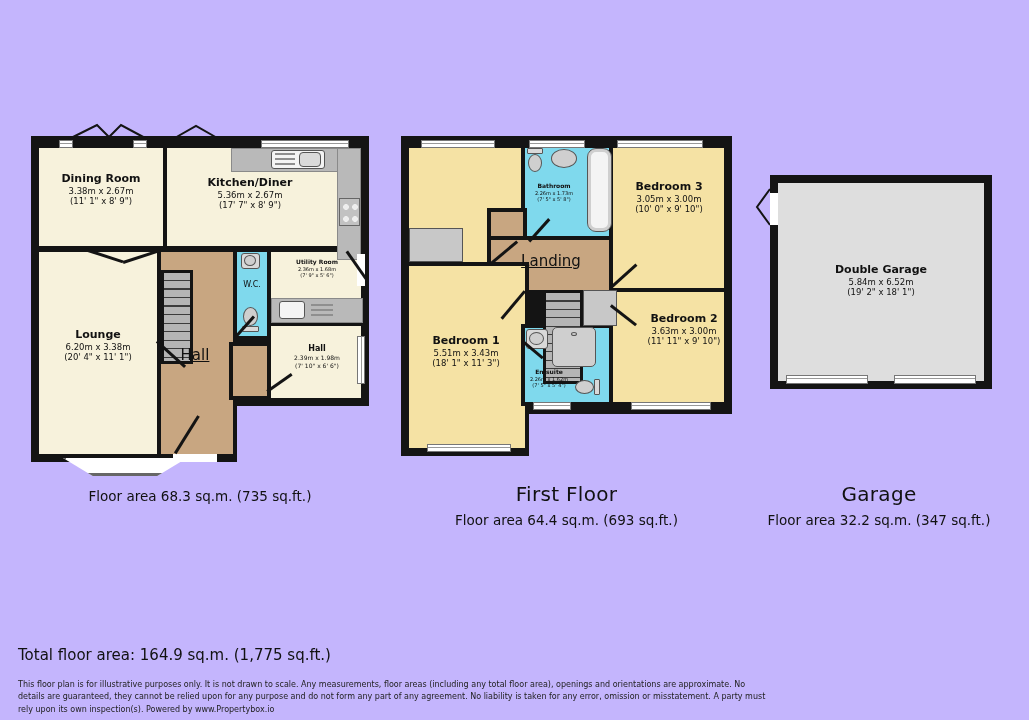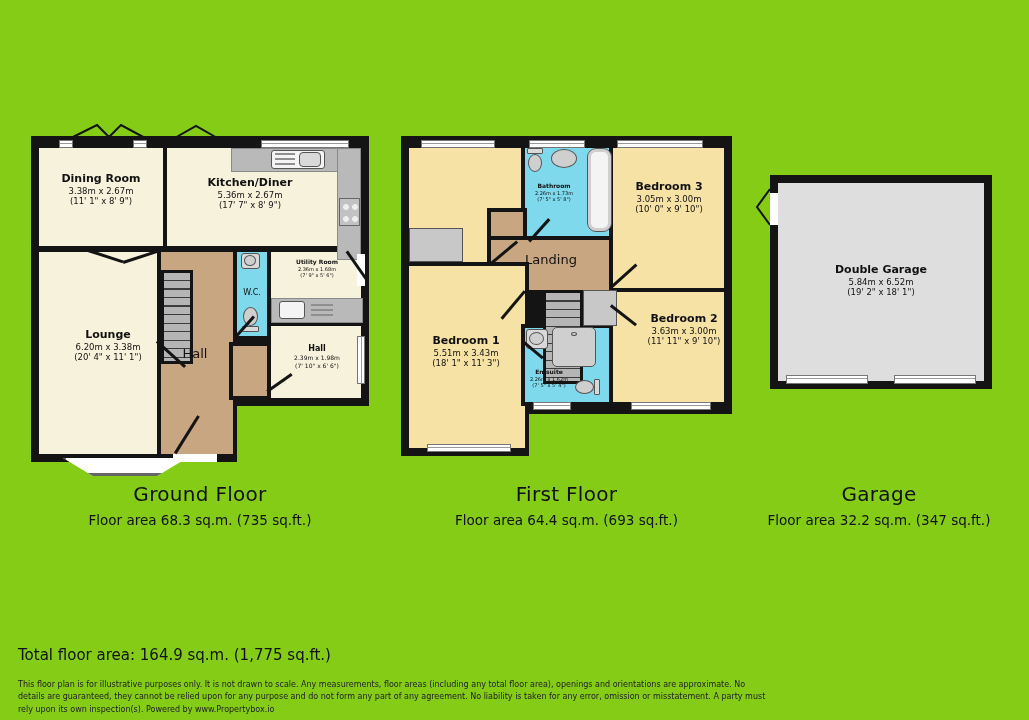--- a/index.html
+++ b/index.html
@@ -1,29 +1,29 @@
 <!DOCTYPE html>
 <html><head>
 <meta charset="utf-8">
 <style>
   html,body{margin:0;padding:0;background:#fff;}
-  .canvas{position:relative;width:1029px;height:720px;background:#84cc16;overflow:hidden;
+  .canvas{position:relative;width:1029px;height:720px;background:#c4b5fd;overflow:hidden;
           font-family:"DejaVu Sans","Liberation Sans",sans-serif;color:#111;}
   .floor{position:absolute;}
   .shell{position:absolute;background:#141414;}
   .room{position:absolute;box-sizing:border-box;border:4px solid #141414;}
   .cream{background:#f7f2dc;}
   .yellow{background:#f5e2a4;}
   .tan{background:#c8a681;border:4px solid #141414;}
   .cyan{background:#7fd9ed;}
   .gray{background:#dedede;}
   .label{position:absolute;text-align:center;line-height:1.25;z-index:7;}
   .rname{display:block;font-weight:bold;font-size:11px;}
   .rdim{display:block;font-size:8.5px;}
-  .corridor{font-size:13px;}
+  .corridor{font-size:15px;text-decoration:underline;}
   .small .rname{font-size:8px;}
   .small .rdim{font-size:6px;}
   .tiny .rname{font-size:6px;}
   .tiny .rdim{font-size:5px;}
   .window{position:absolute;box-sizing:border-box;border:1px solid #777;z-index:6;
           background:linear-gradient(to bottom,#fff 0 2.5px,#999 2.5px 3.5px,#fff 3.5px 100%);}
   .window.v{background:linear-gradient(to right,#fff 0 2.5px,#999 2.5px 3.5px,#fff 3.5px 100%);}
   .gap{position:absolute;background:#fff;z-index:6;}
   .door{position:absolute;height:2.5px;background:#141414;transform-origin:0 50%;z-index:8;}
   .stairs{position:absolute;box-sizing:border-box;border:3px solid #141414;z-index:3;
@@ -107,27 +107,27 @@
     <div class="label" style="left:8px;top:32px;width:116px;">
       <span class="rname">Dining Room</span>
       <span class="rdim">3.38m x 2.67m</span>
       <span class="rdim">(11' 1" x 8' 9")</span>
     </div>
     <div class="label" style="left:140px;top:36px;width:150px;">
       <span class="rname">Kitchen/Diner</span>
       <span class="rdim">5.36m x 2.67m</span>
       <span class="rdim">(17' 7" x 8' 9")</span>
     </div>
-    <div class="label" style="left:14px;top:188px;width:118px;">
+    <div class="label" style="left:4px;top:188px;width:118px;">
       <span class="rname">Lounge</span>
       <span class="rdim">6.20m x 3.38m</span>
       <span class="rdim">(20' 4" x 11' 1")</span>
     </div>
     <div class="label corridor" style="left:130px;top:206px;width:60px;">Hall</div>
-    <div class="label" style="left:198px;top:148px;width:38px;font-size:8px;">W.C.</div>
+    <div class="label" style="left:198px;top:140px;width:38px;font-size:8px;">W.C.</div>
     <div class="label tiny" style="left:238px;top:118px;width:88px;">
       <span class="rname">Utility Room</span>
       <span class="rdim">2.36m x 1.68m</span>
       <span class="rdim">(7' 9" x 5' 6")</span>
     </div>
     <div class="label small" style="left:240px;top:204px;width:84px;">
       <span class="rname">Hall</span>
       <span class="rdim">2.39m x 1.98m</span>
       <span class="rdim">(7' 10" x 6' 6")</span>
     </div>
@@ -213,21 +213,20 @@
     <div class="window" style="left:16px;top:200px;width:82px;height:9px;"></div>
     <div class="window" style="left:124px;top:200px;width:82px;height:9px;"></div>
     <div class="label" style="left:31px;top:88px;width:160px;">
       <span class="rname">Double Garage</span>
       <span class="rdim">5.84m x 6.52m</span>
       <span class="rdim">(19' 2" x 18' 1")</span>
     </div>
   </div>
 
   <div class="titleblock" style="left:35px;top:482px;width:330px;">
-    <div class="ftitle">Ground Floor</div>
     <div class="farea">Floor area 68.3 sq.m. (735 sq.ft.)</div>
   </div>
   <div class="titleblock" style="left:405px;top:482px;width:323px;">
     <div class="ftitle">First Floor</div>
     <div class="farea">Floor area 64.4 sq.m. (693 sq.ft.)</div>
   </div>
   <div class="titleblock" style="left:763px;top:482px;width:232px;">
     <div class="ftitle">Garage</div>
     <div class="farea">Floor area 32.2 sq.m. (347 sq.ft.)</div>
   </div>

